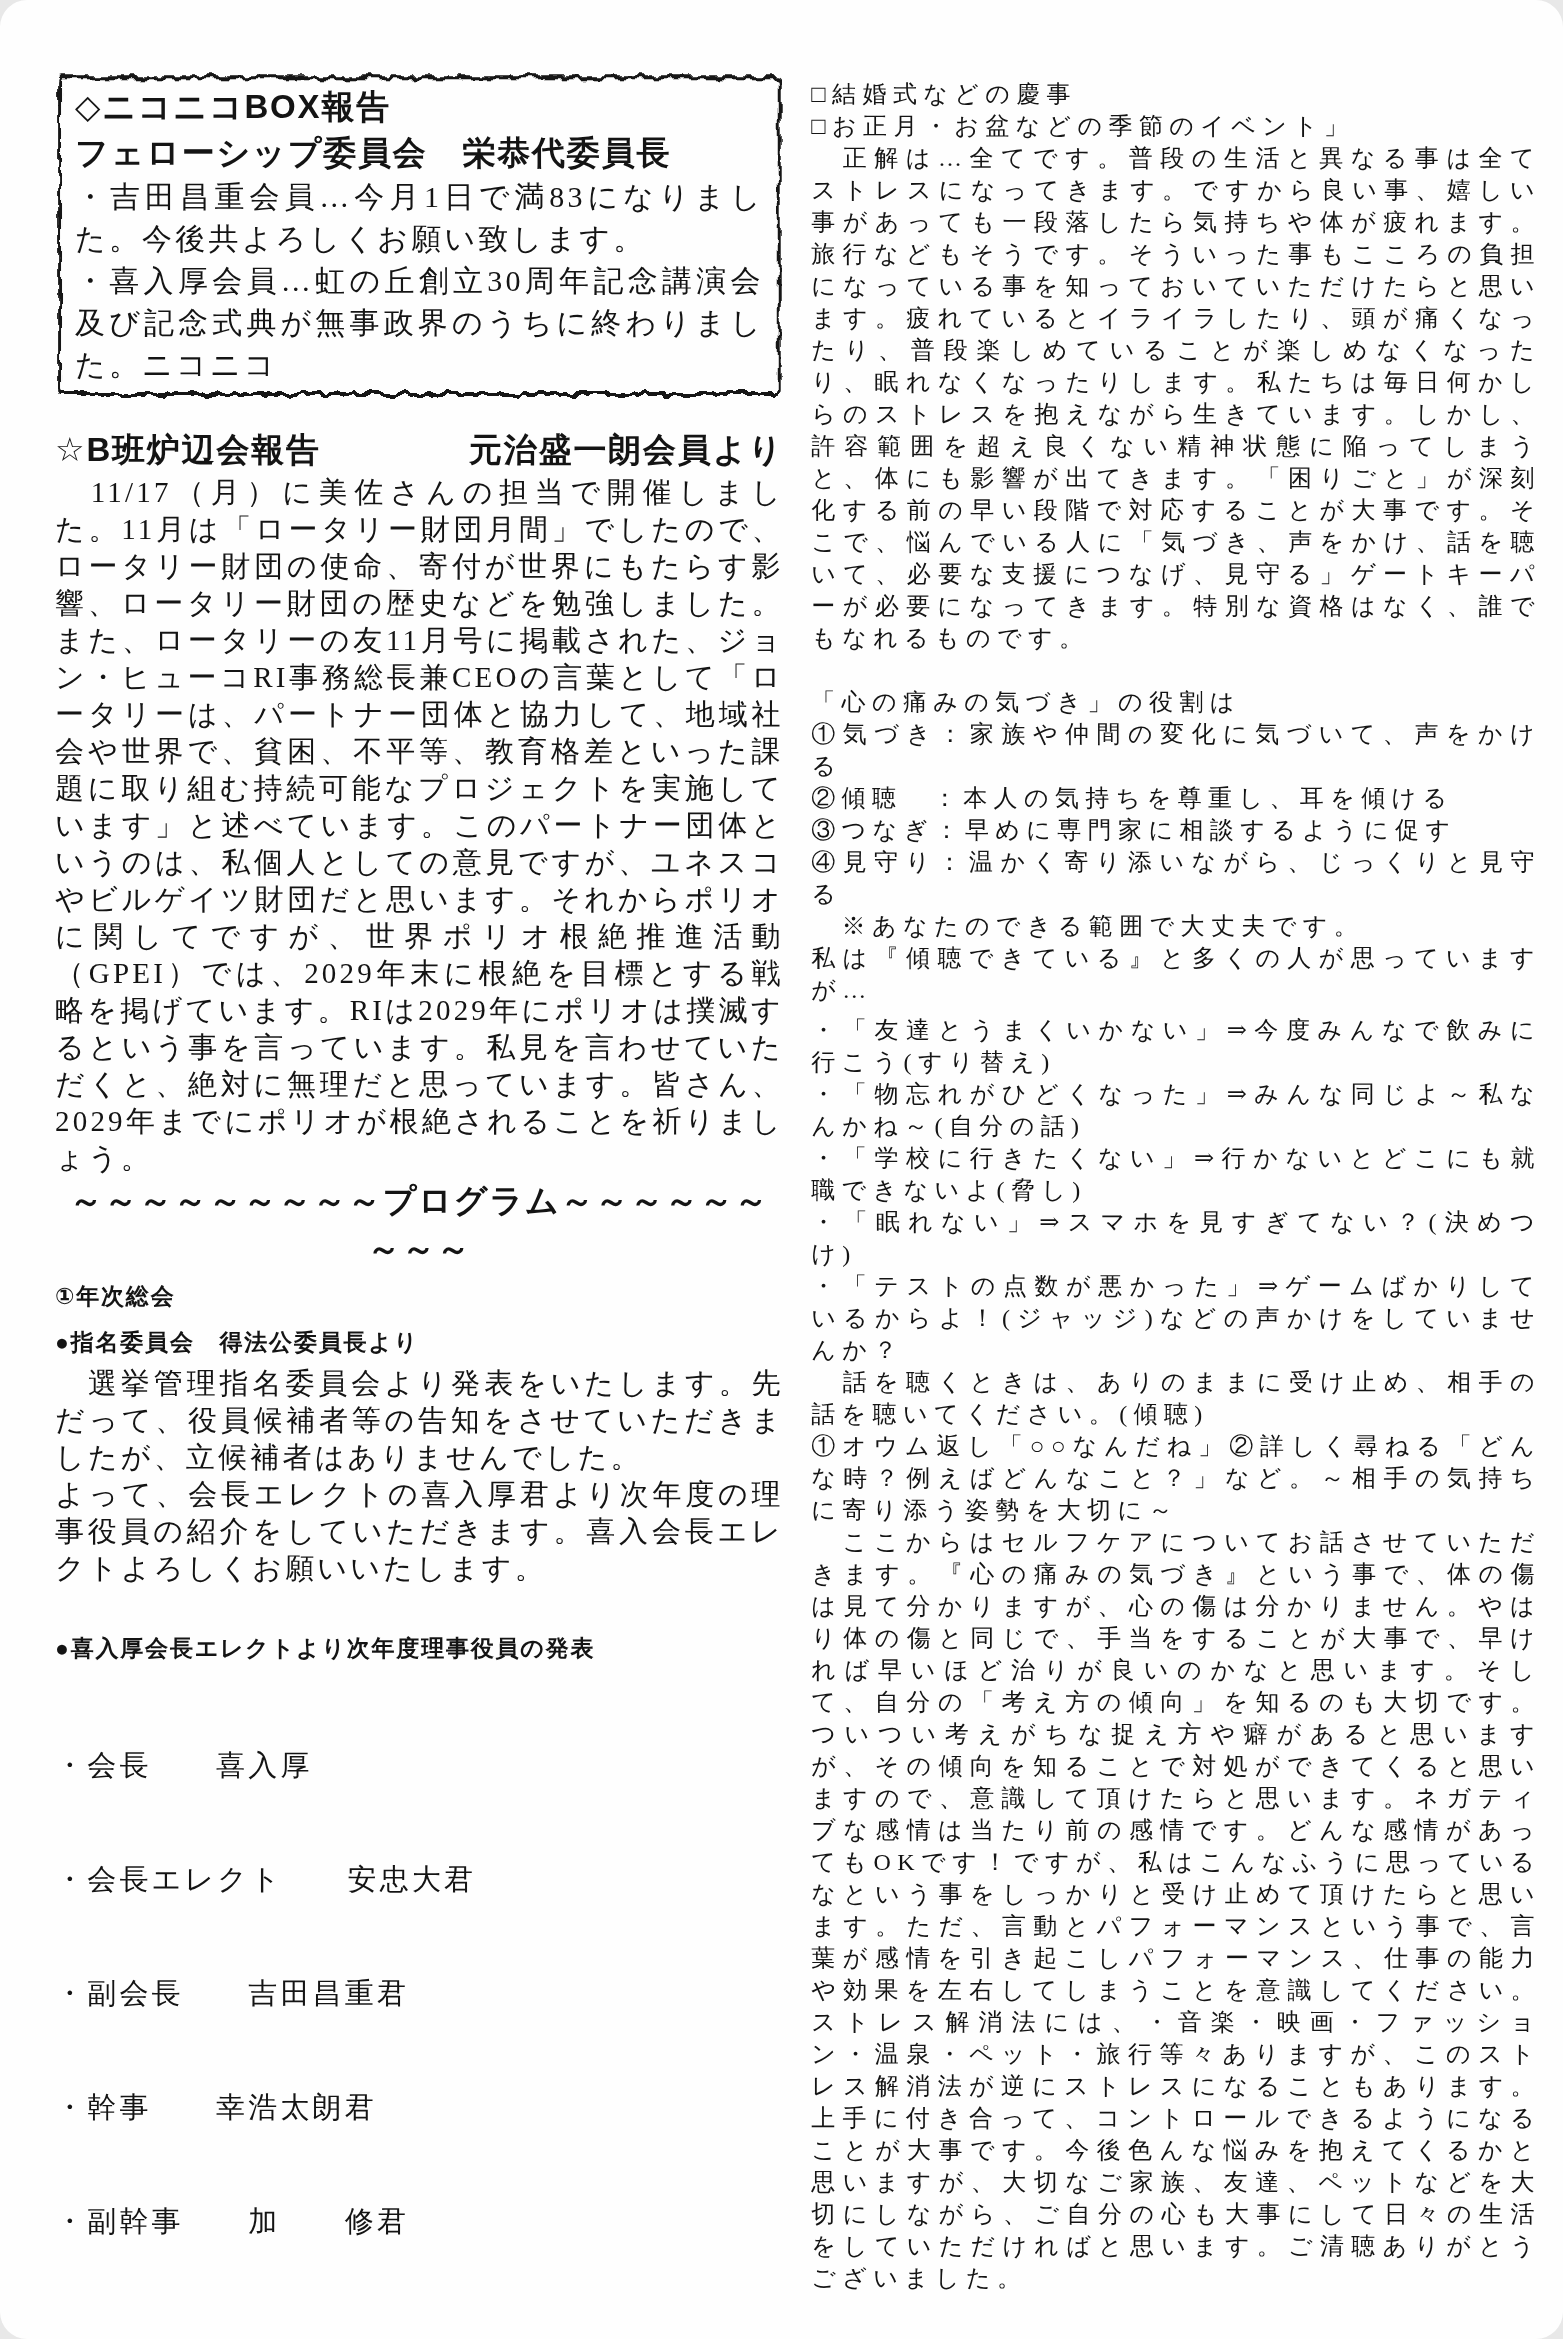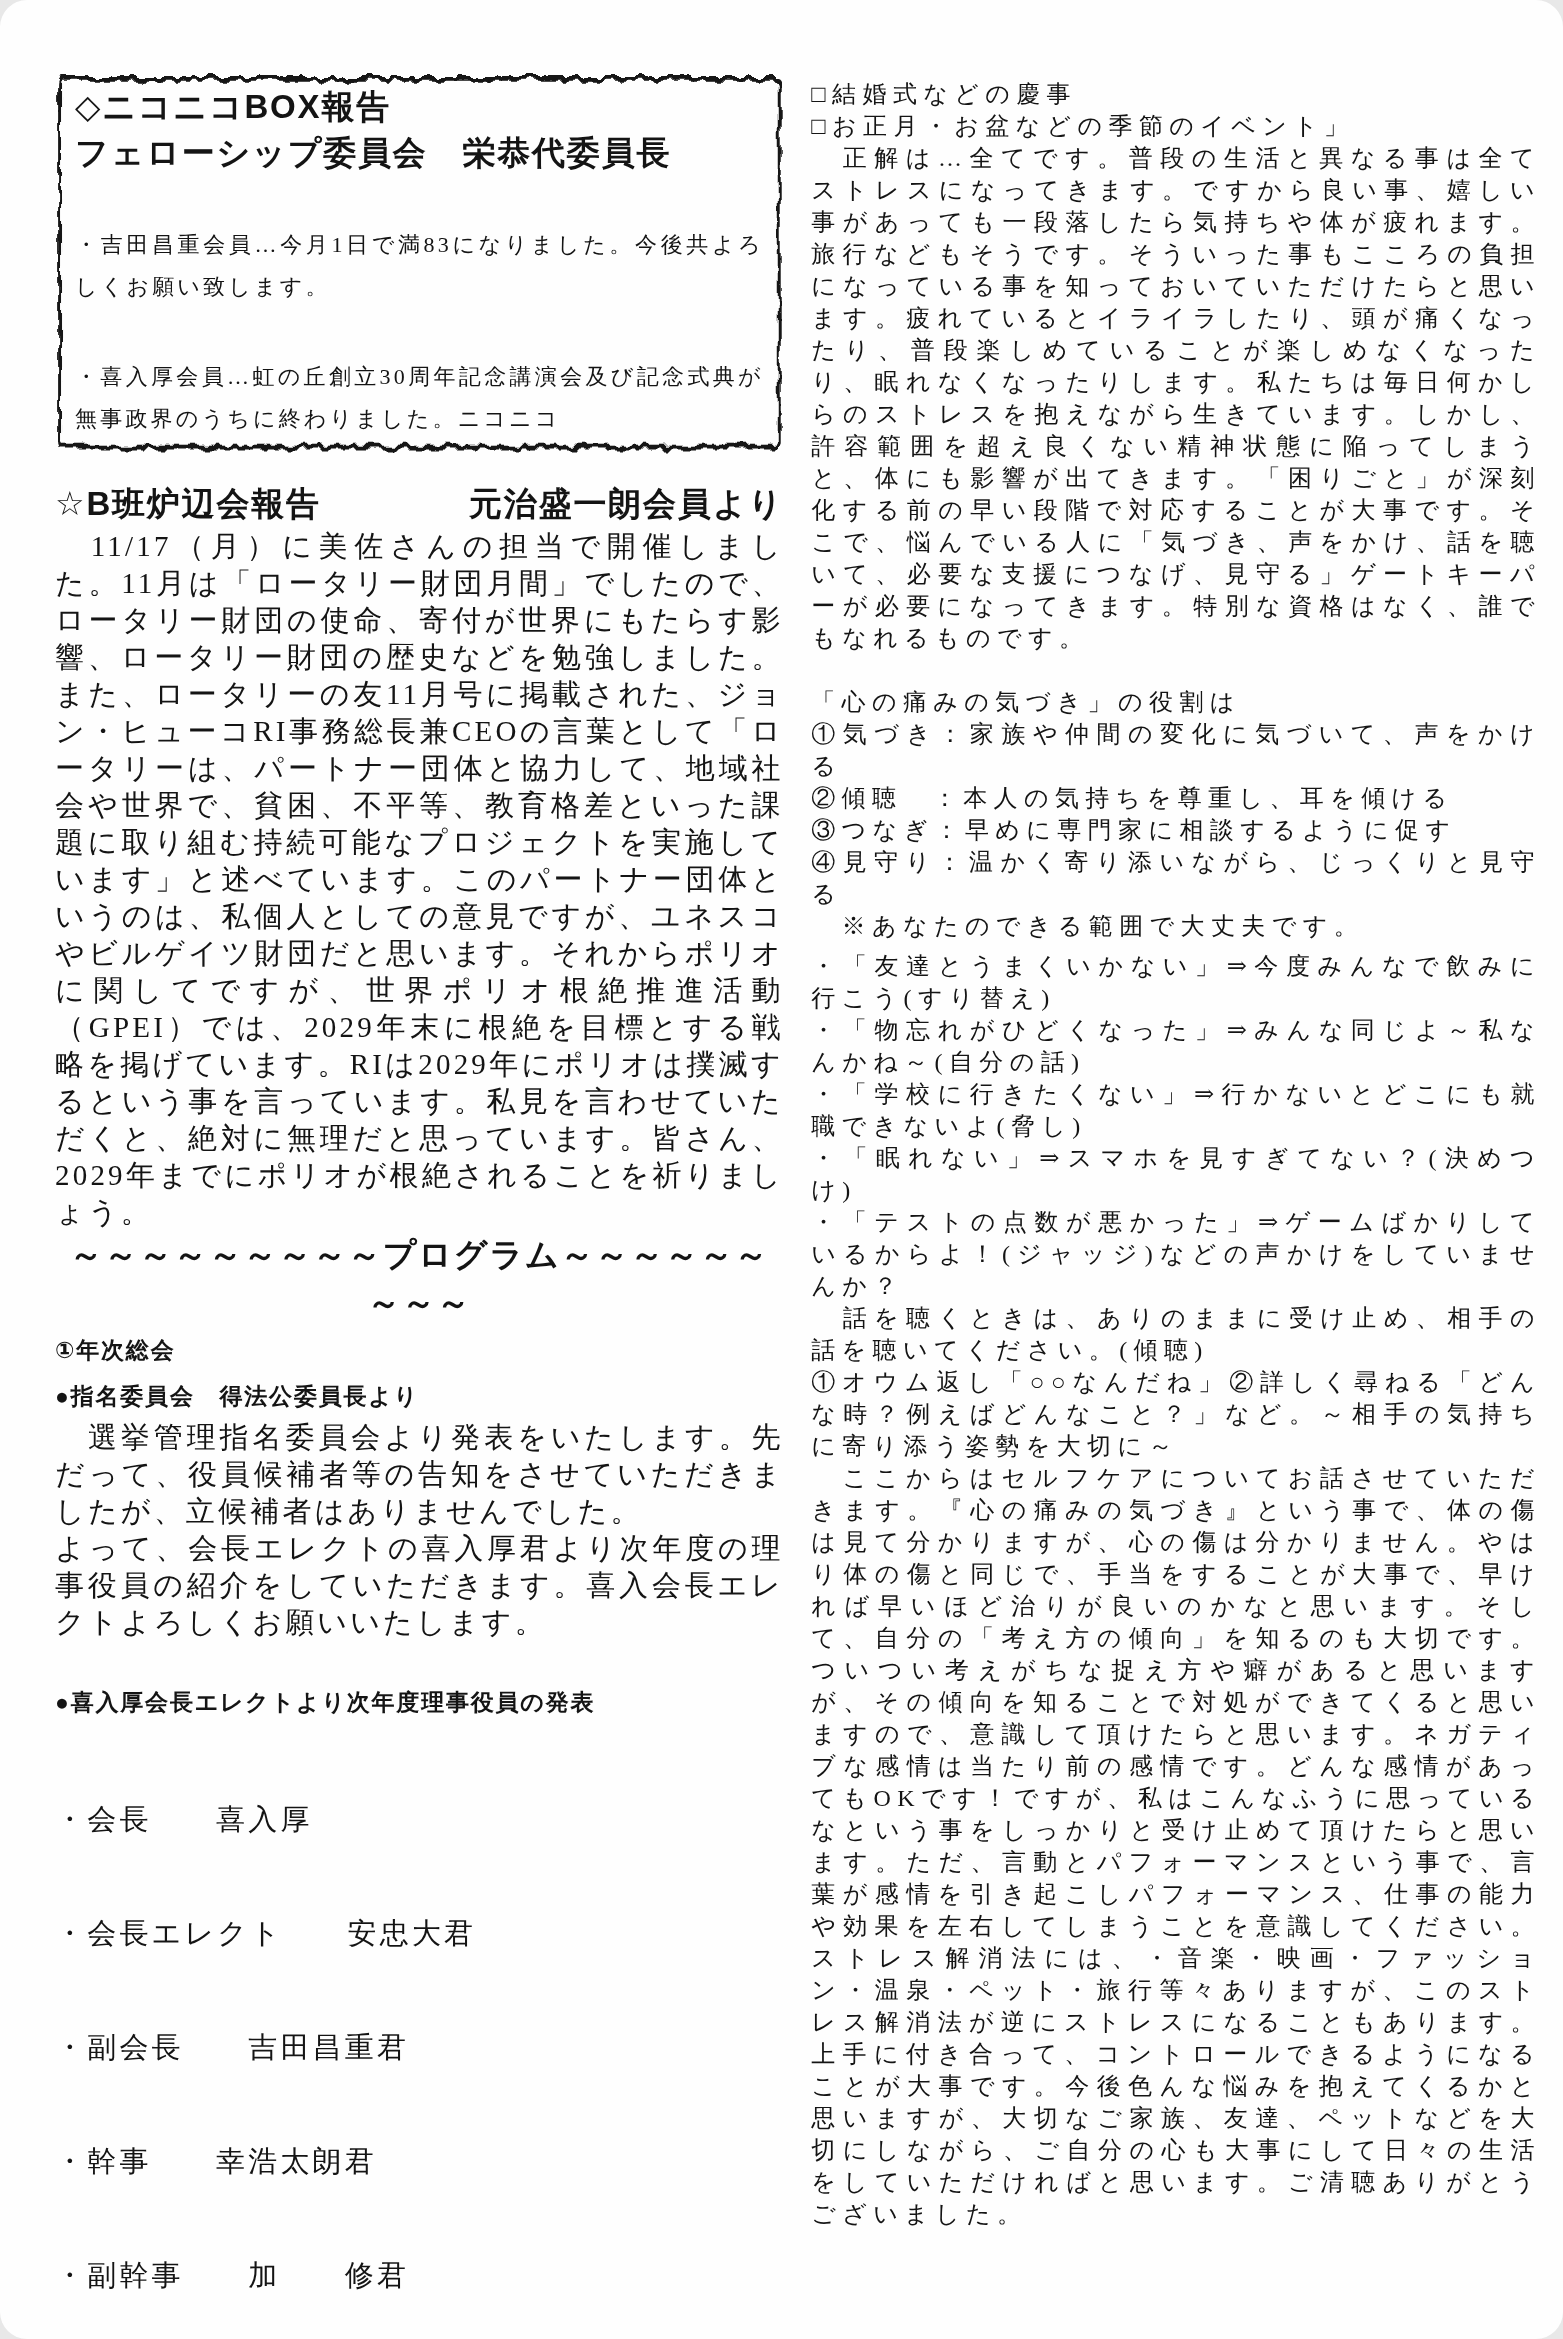--- a/index.html
+++ b/index.html
@@ -20,21 +20,21 @@
   .col-right { width:730px; font-size:24px; line-height:32px; letter-spacing:6.4px; text-align:justify; padding-top:7.3px; }
   .gothic { font-family:"Liberation Sans","DejaVu Sans",sans-serif; font-weight:bold; letter-spacing:1.8px; }
   .para { margin:0; }
   .indent-wrap { white-space:pre-wrap; }
 
   
   .nico-box { position:relative; width:100%; box-sizing:border-box; padding:12.8px 20px 14.6px 20px; margin-bottom:27.4px; }
   .nico-box svg.box-border { position:absolute; inset:0; width:100%; height:100%; pointer-events:none; }
   .nico-title { font-size:33px; line-height:46px; }
   .nico-subtitle { font-size:33px; line-height:46px; }
-  .nico-item { font-size:22px; line-height:42px;margin-top:48px; }
+  .nico-item { font-size:30px; line-height:42px; }
 
   .section-heading { display:flex; justify-content:space-between; font-size:33px; line-height:44px; margin:3.7px 0 1.8px 0; }
   .program-header { text-align:center; font-size:33px; line-height:48px; }
   .h-line { font-size:23px; line-height:46px; }
   .officers div { line-height:40px; }
   .mt { margin-top:38px; }
   .mt-sm { margin-top:7.3px; }
 
   .blankline { height:32px; }
 </style>
@@ -95,20 +95,21 @@
     <div class="para">　正解は…全てです。普段の生活と異なる事は全てストレスになってきます。ですから良い事、嬉しい事があっても一段落したら気持ちや体が疲れます。旅行などもそうです。そういった事もこころの負担になっている事を知っておいていただけたらと思います。疲れているとイライラしたり、頭が痛くなったり、普段楽しめていることが楽しめなくなったり、眠れなくなったりします。私たちは毎日何かしらのストレスを抱えながら生きています。しかし、許容範囲を超え良くない精神状態に陥ってしまうと、体にも影響が出てきます。「困りごと」が深刻化する前の早い段階で対応することが大事です。そこで、悩んでいる人に「気づき、声をかけ、話を聴いて、必要な支援につなげ、見守る」ゲートキーパーが必要になってきます。特別な資格はなく、誰でもなれるものです。</div>
 
     <div class="blankline"></div>
     <div class="para">「心の痛みの気づき」の役割は</div>
     <div class="para indent-wrap">①気づき：家族や仲間の変化に気づいて、声をかける</div>
     <div class="para indent-wrap">②傾聴　：本人の気持ちを尊重し、耳を傾ける</div>
     <div class="para indent-wrap">③つなぎ：早めに専門家に相談するように促す</div>
     <div class="para indent-wrap">④見守り：温かく寄り添いながら、じっくりと見守る</div>
     <div class="para indent-wrap">　※あなたのできる範囲で大丈夫です。</div>
 
+    <div class="para">私は『傾聴できている』と多くの人が思っていますが…</div>
     <div class="para mt-sm">・「友達とうまくいかない」⇒今度みんなで飲みに行こう(すり替え)</div>
     <div class="para">・「物忘れがひどくなった」⇒みんな同じよ～私なんかね～(自分の話)</div>
     <div class="para">・「学校に行きたくない」⇒行かないとどこにも就職できないよ(脅し)</div>
     <div class="para">・「眠れない」⇒スマホを見すぎてない？(決めつけ)</div>
     <div class="para">・「テストの点数が悪かった」⇒ゲームばかりしているからよ！(ジャッジ)などの声かけをしていませんか？</div>
 
     <div class="para">　話を聴くときは、ありのままに受け止め、相手の話を聴いてください。(傾聴)</div>
     <div class="para">①オウム返し「○○なんだね」②詳しく尋ねる「どんな時？例えばどんなこと？」など。～相手の気持ちに寄り添う姿勢を大切に～</div>
     <div class="para">　ここからはセルフケアについてお話させていただきます。『心の痛みの気づき』という事で、体の傷は見て分かりますが、心の傷は分かりません。やはり体の傷と同じで、手当をすることが大事で、早ければ早いほど治りが良いのかなと思います。そして、自分の「考え方の傾向」を知るのも大切です。ついつい考えがちな捉え方や癖があると思いますが、その傾向を知ることで対処ができてくると思いますので、意識して頂けたらと思います。ネガティブな感情は当たり前の感情です。どんな感情があってもOKです！ですが、私はこんなふうに思っているなという事をしっかりと受け止めて頂けたらと思います。ただ、言動とパフォーマンスという事で、言葉が感情を引き起こしパフォーマンス、仕事の能力や効果を左右してしまうことを意識してください。ストレス解消法には、・音楽・映画・ファッション・温泉・ペット・旅行等々ありますが、このストレス解消法が逆にストレスになることもあります。上手に付き合って、コントロールできるようになることが大事です。今後色んな悩みを抱えてくるかと思いますが、大切なご家族、友達、ペットなどを大切にしながら、ご自分の心も大事にして日々の生活をしていただければと思います。ご清聴ありがとうございました。</div>
   </div>

